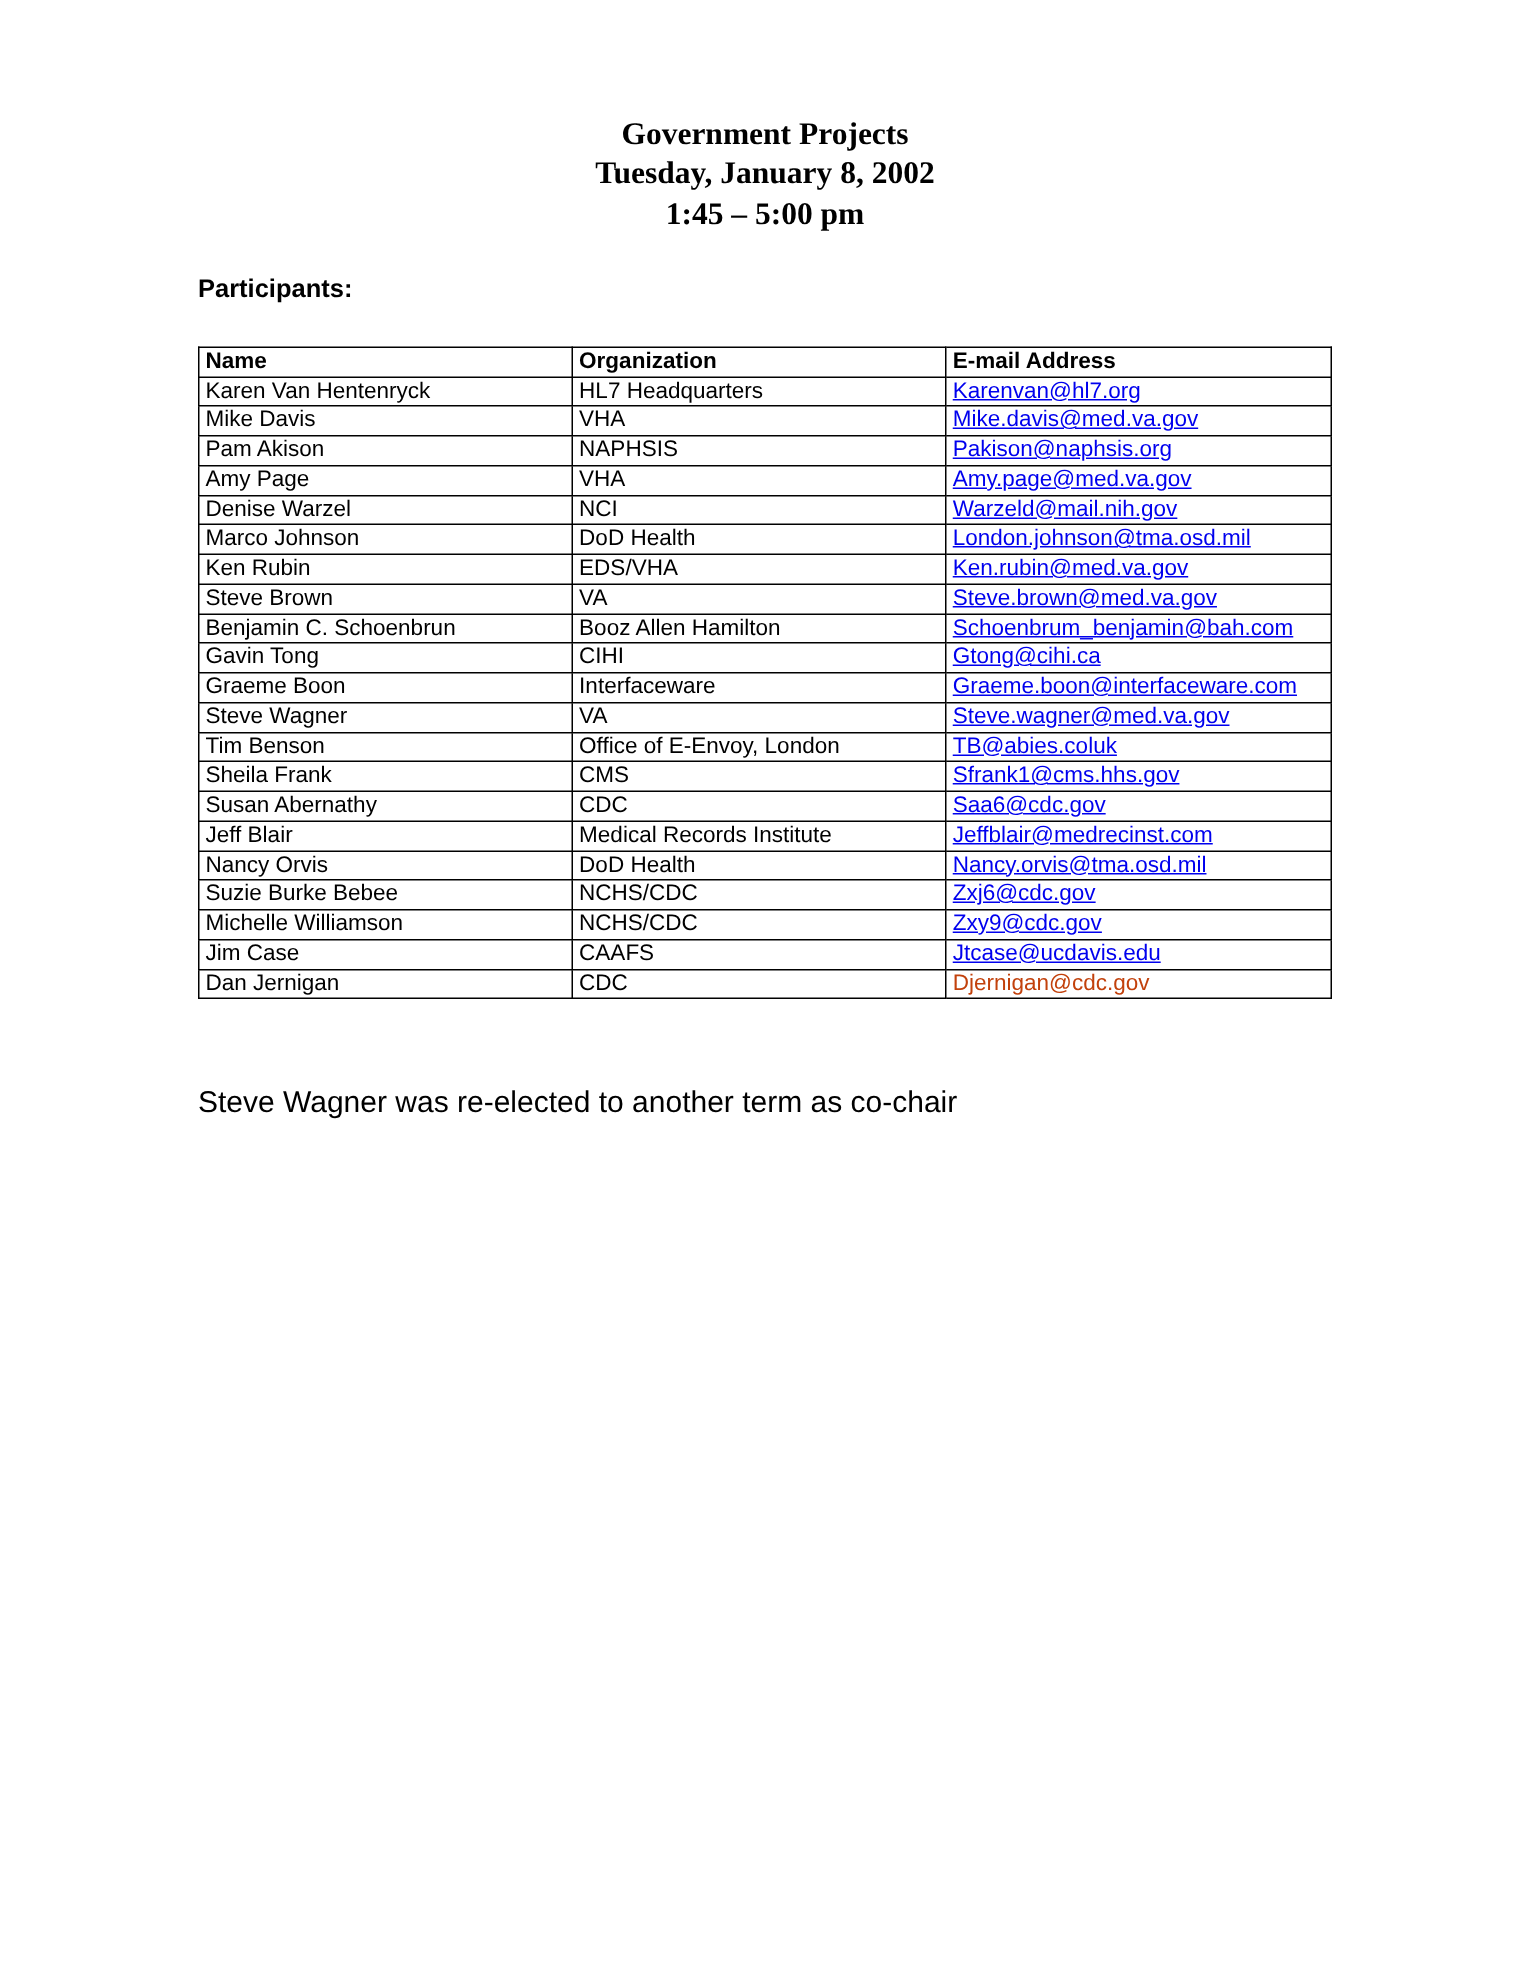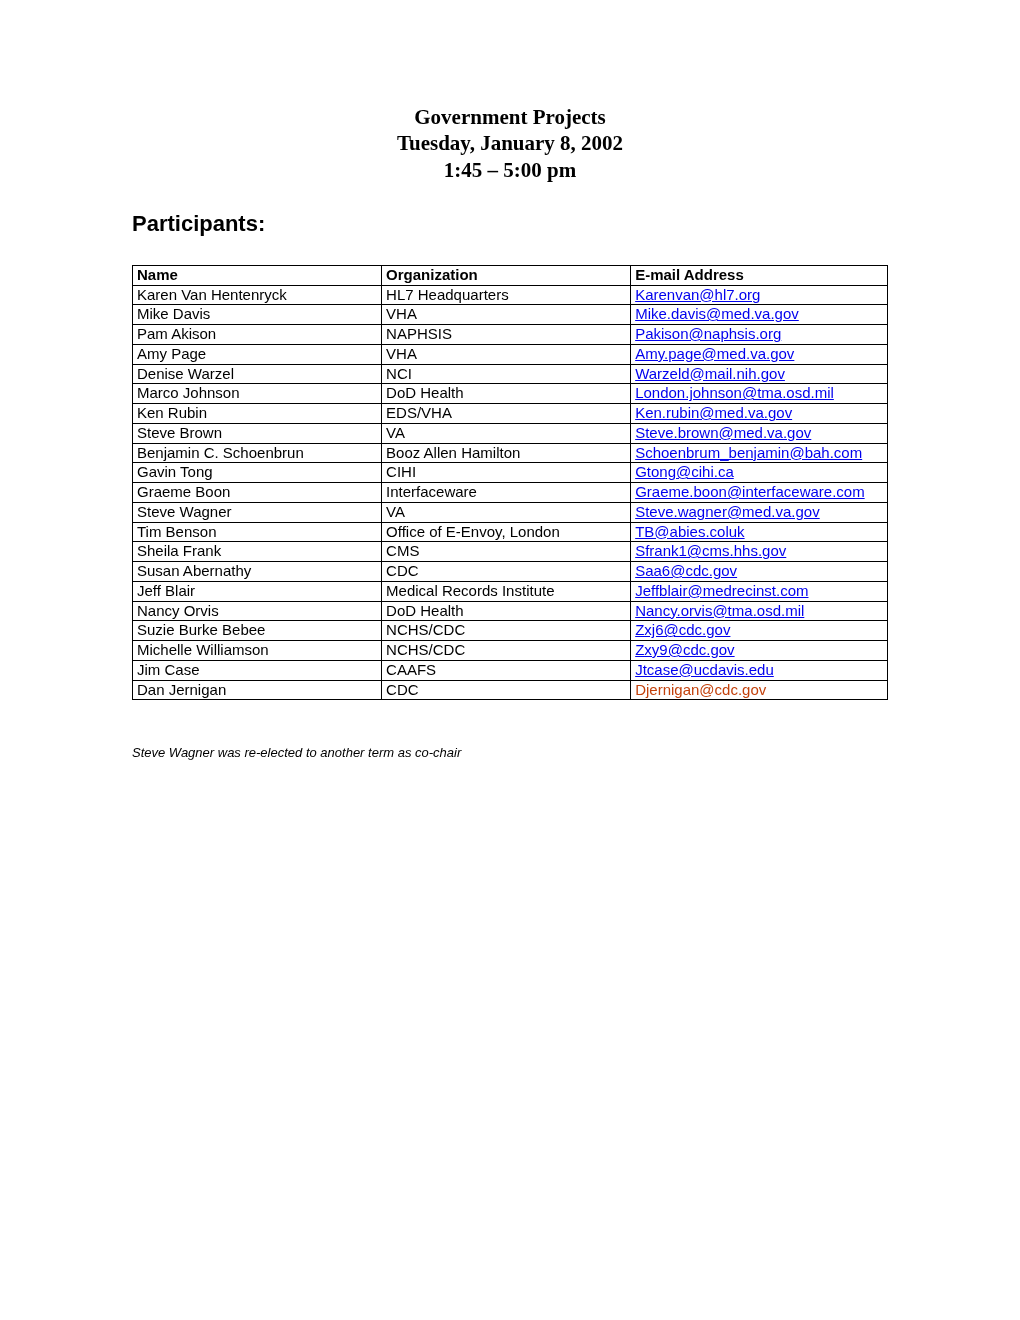--- a/index.html
+++ b/index.html
@@ -6,36 +6,36 @@
     margin: 0;
     padding: 0;
     background: #fff;
     font-family: Arial, Helvetica, sans-serif;
     color: #000;
   }
   .page {
     width: 1020px;
     min-height: 1320px;
     box-sizing: border-box;
-    padding: 104px 132px 0 132px;
+    padding: 76px 132px 0 132px;
   }
   .header {
     text-align: center;
     font-family: "Times New Roman", Times, serif;
     font-weight: bold;
     font-size: 21px;
     line-height: 1.25;
     margin-bottom: 28px;
   }
   .header div {
     white-space: pre;
   }
   .section-label {
     font-weight: bold;
-    font-size: 22px;
+    font-size: 17px;
     margin-bottom: 28px;
   }
   table.participants {
     border-collapse: collapse;
     width: 100%;
     table-layout: fixed;
     font-size: 15px;
     line-height: 1.25;
   }
   table.participants th,
@@ -58,23 +58,22 @@
   a.email {
     color: #0000EE;
     text-decoration: underline;
     text-align: right;
   }
   span.email-plain {
     color: #c2410c;
     text-decoration: none;
   }
   .footnote {
-    font-style: italic;
-    font-size: 13px;
-    margin-top: 45px;
+    font-size: 20px;
+    margin-top: 58px;
   }
 </style>
 </head>
 <body>
 
 <div class="page">
 
   <div class="header">
     <div>Government Projects</div>
     <div>Tuesday, January 8, 2002</div>

